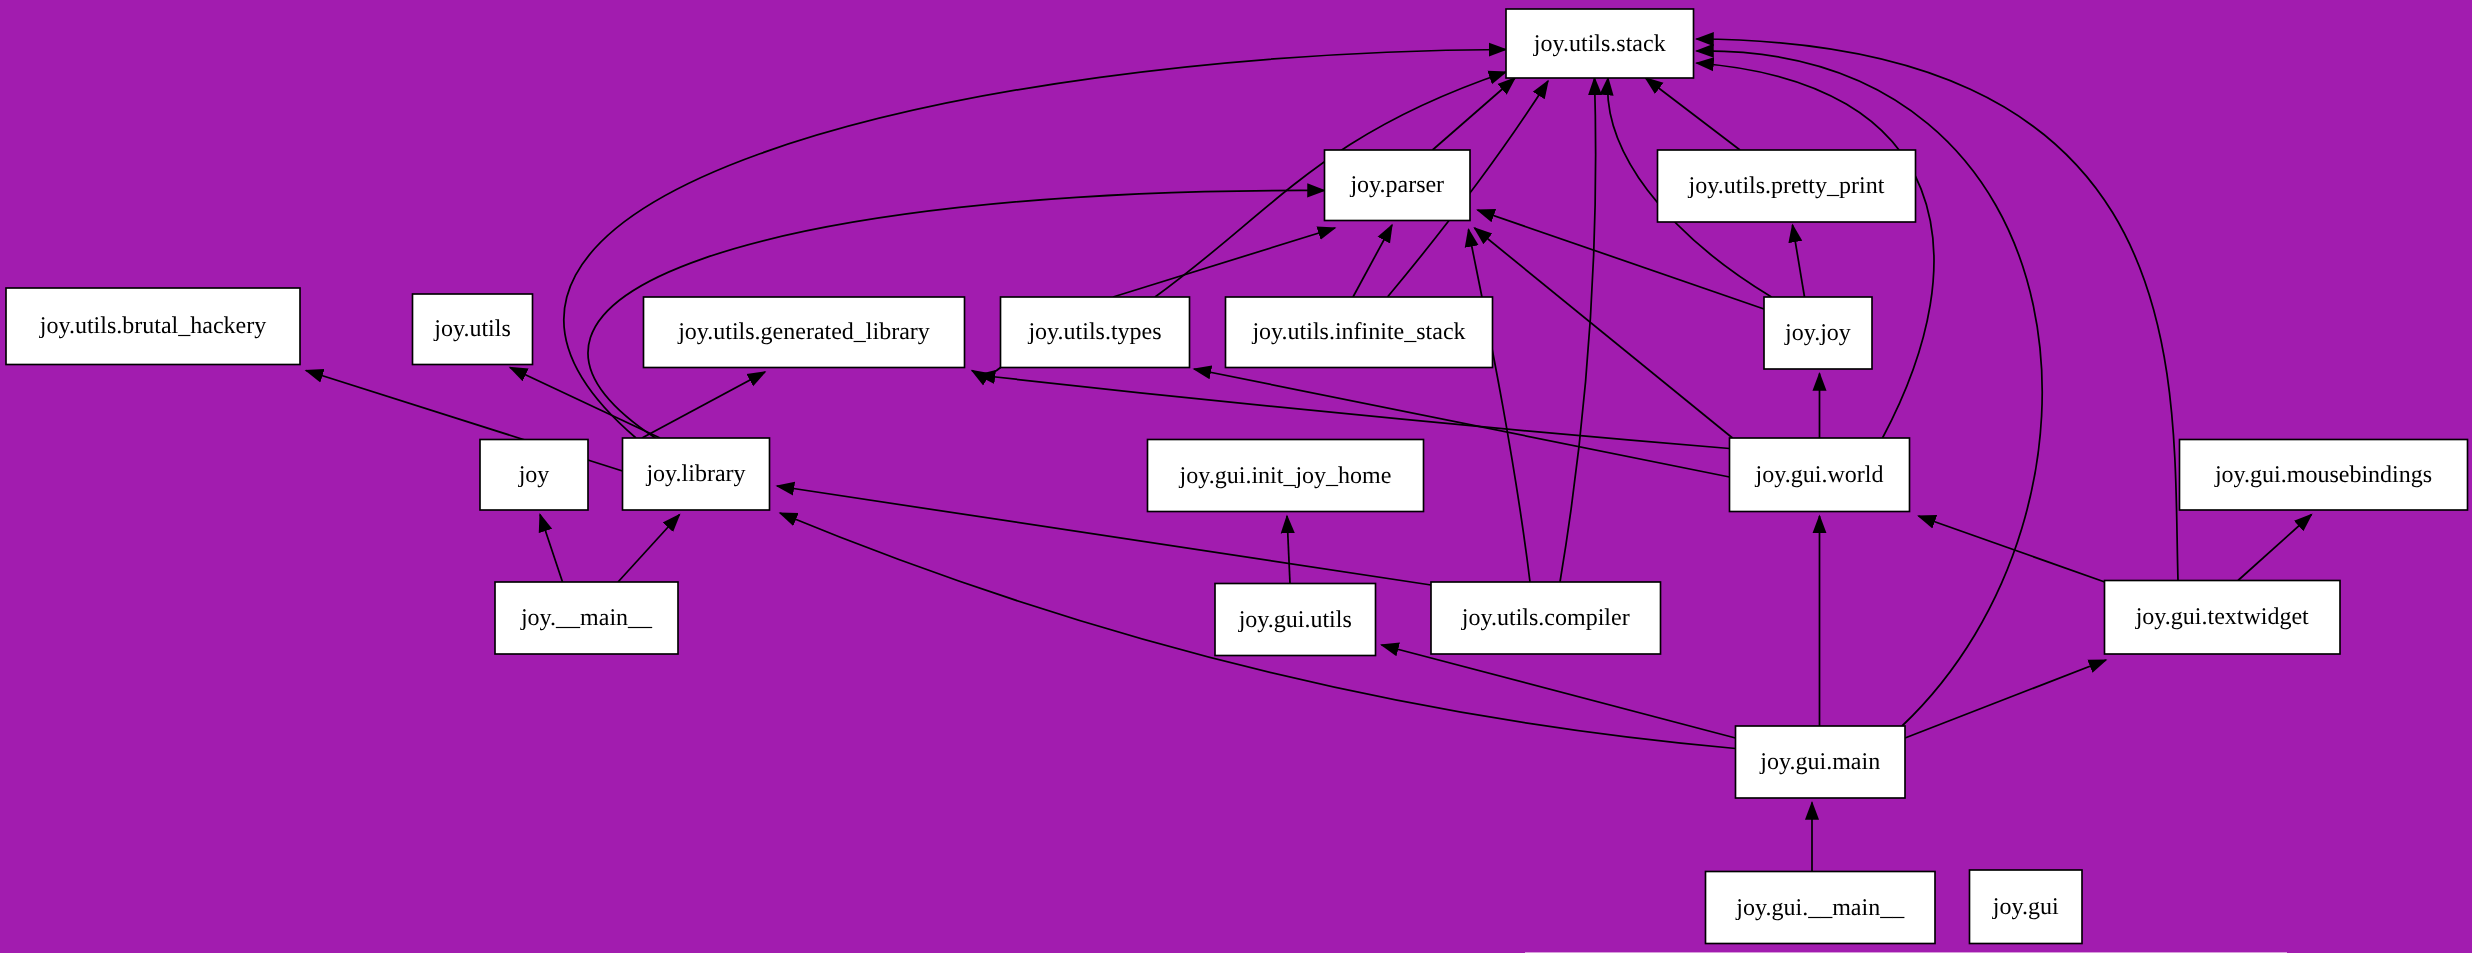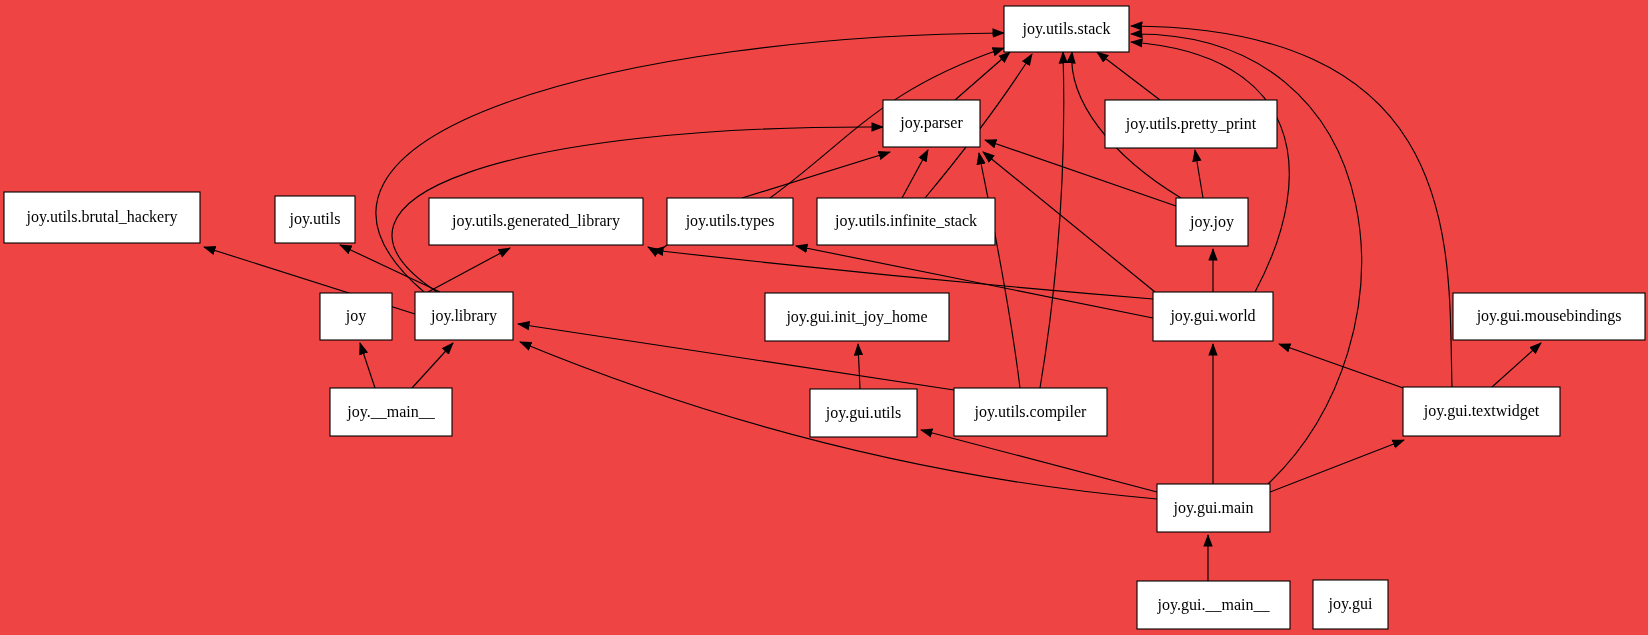--- a/index.html
+++ b/index.html
@@ -1,16 +1,16 @@
 <!DOCTYPE html>
 <html><head>
 <meta charset="utf-8">
 <style>
   html,body{margin:0;padding:0;background:#ffffff;}
-  .stage{position:relative;width:1648px;height:635px;background:#ef4444;overflow:hidden;}
+  .stage{position:relative;width:1648px;height:635px;background:#a21caf;overflow:hidden;}
   svg{display:block;}
   .node-rect{fill:#ffffff;stroke:#000000;stroke-width:1.1;}
   .node-label{font-family:"Liberation Serif","DejaVu Serif",serif;font-size:16px;fill:#000000;
               text-anchor:middle;dominant-baseline:middle;}
   .edge-path{fill:none;stroke:#000000;stroke-width:1.15;}
 </style>
 </head>
 <body>
 
 <div class="stage">

